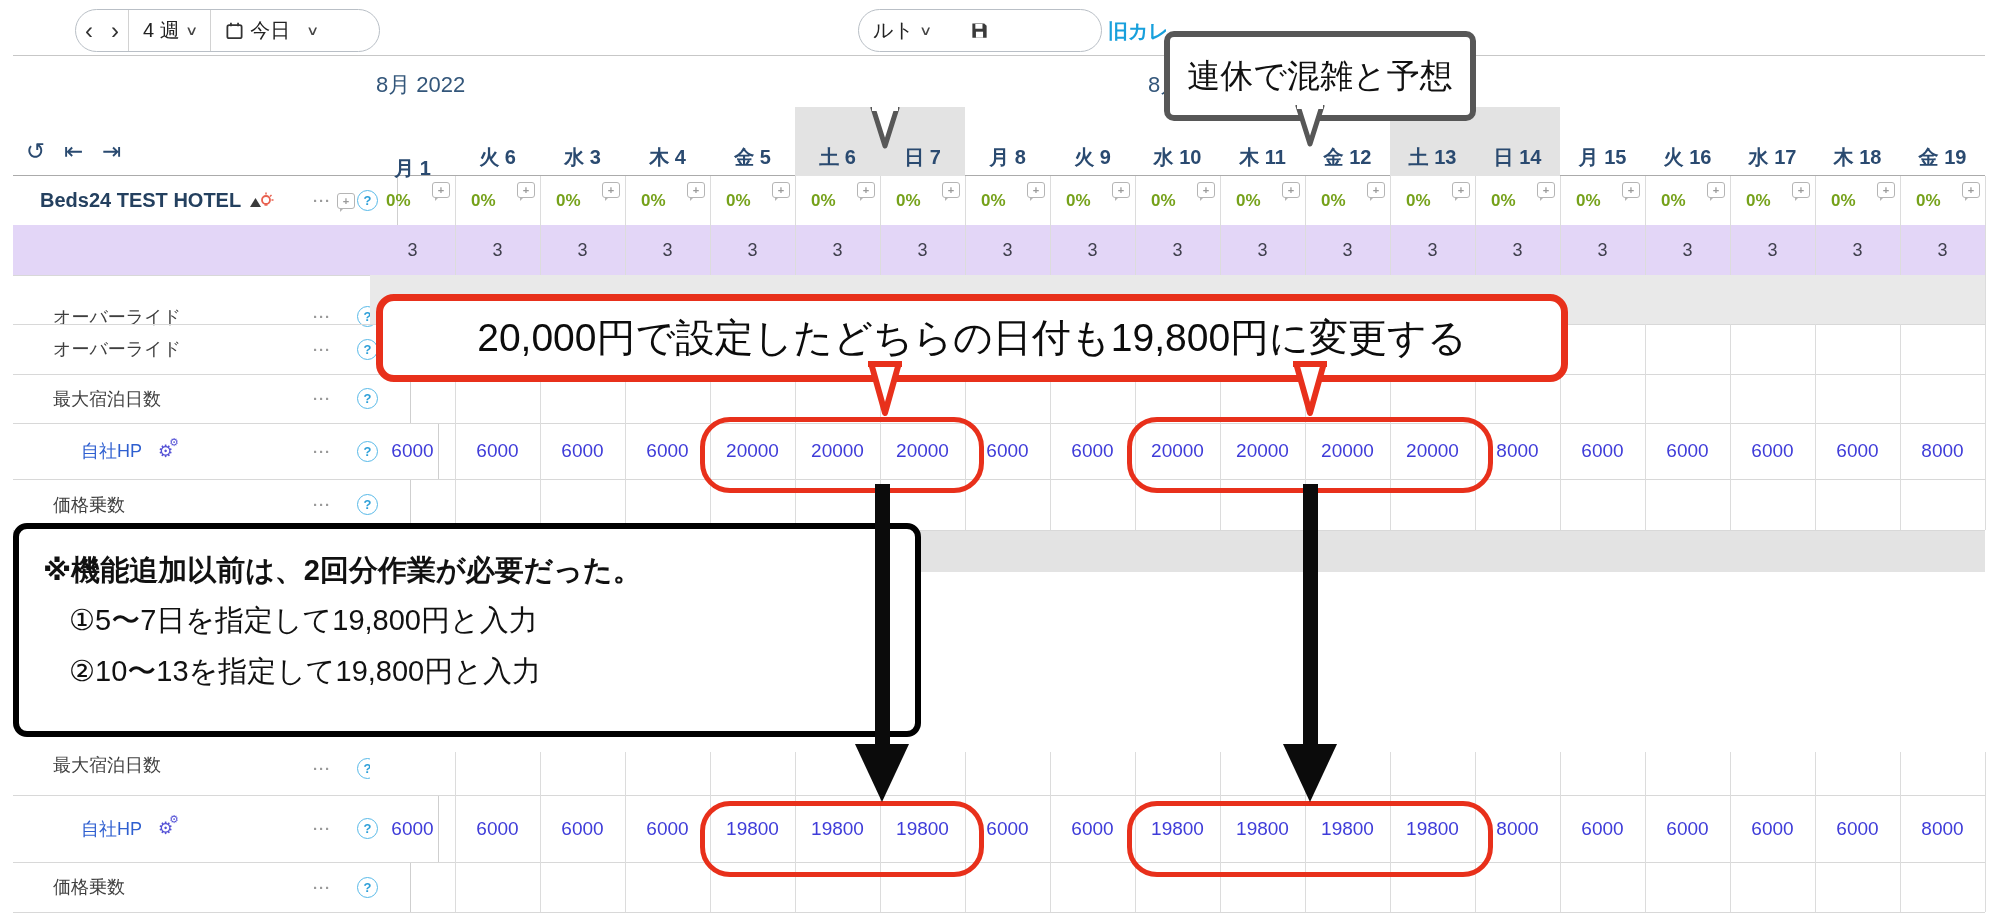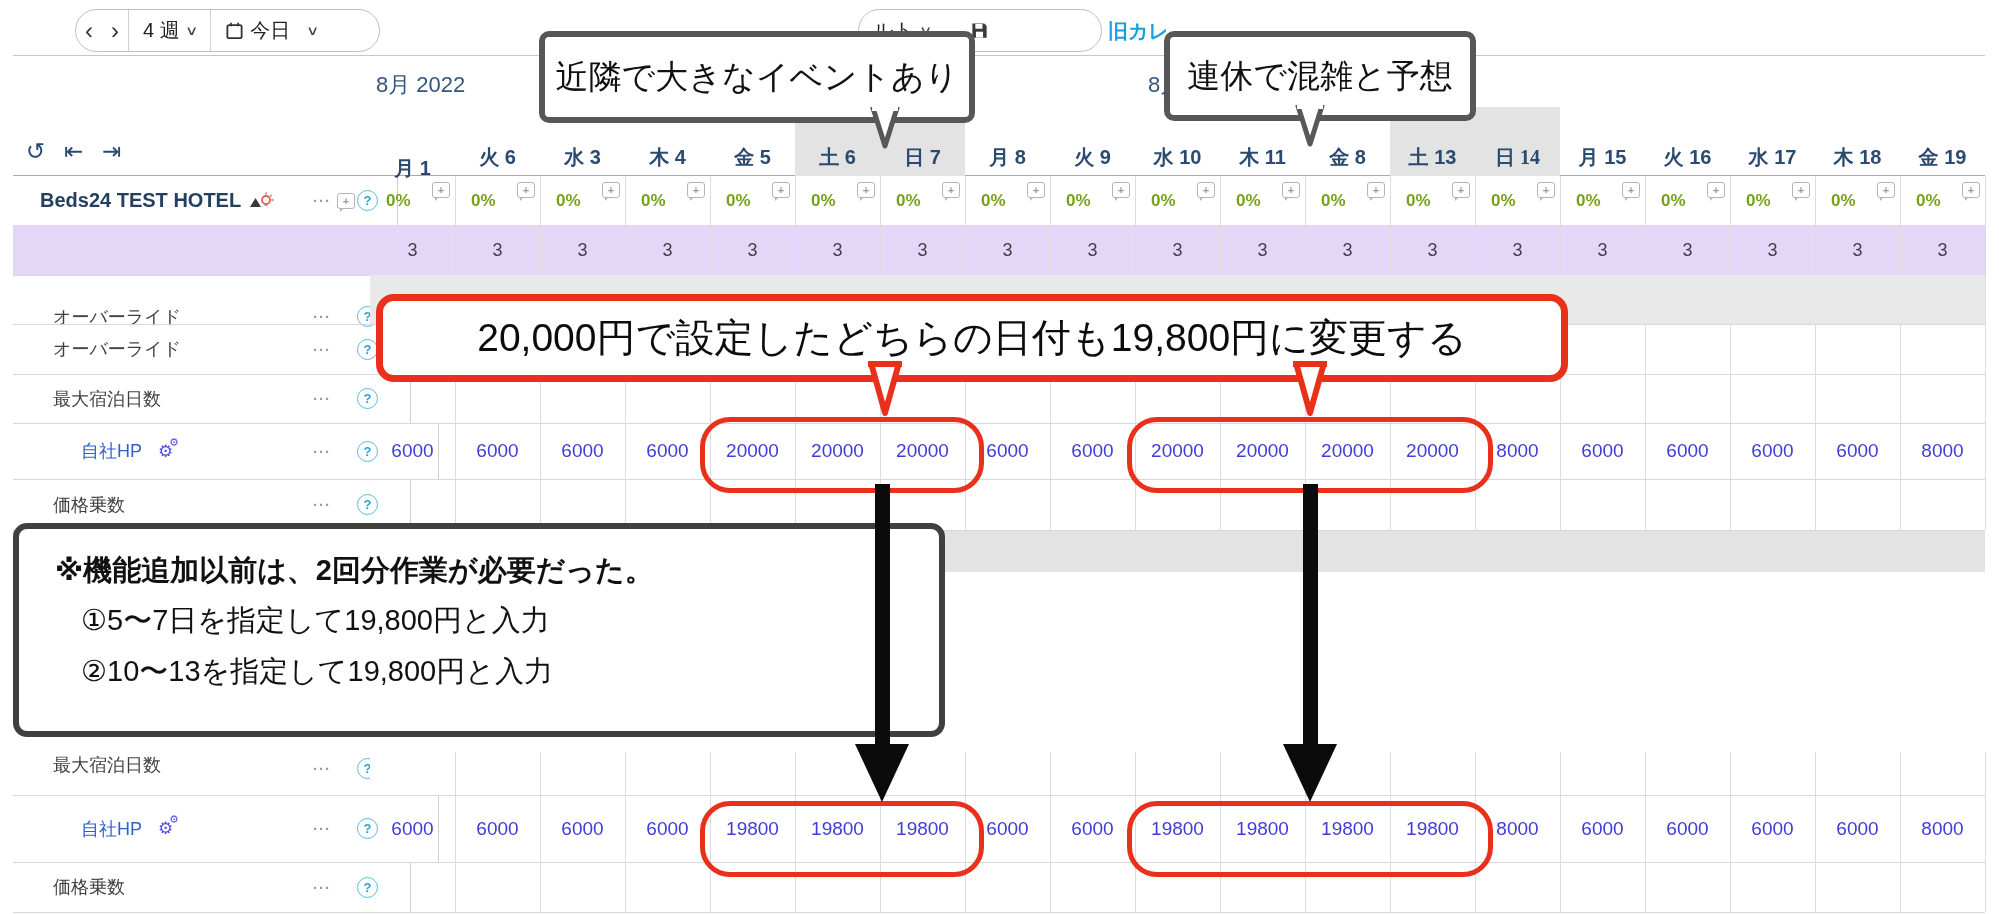--- a/index.html
+++ b/index.html
@@ -21,21 +21,21 @@
          display:flex;align-items:center;justify-content:center;font-size:33px;color:#111;
          z-index:9;white-space:nowrap;}
   .gtail{position:absolute;z-index:9;}
   
   .redbox{position:absolute;left:376px;top:294px;width:1178px;height:74px;background:#fff;
           border:7px solid #e8301b;border-radius:18px;display:flex;align-items:center;
           justify-content:center;font-size:39px;color:#0c0c0c;z-index:6;white-space:nowrap;}
   .rtail{position:absolute;z-index:6;}
   
   .notebox{position:absolute;left:13px;top:523px;width:848px;height:170px;background:#fff;
-           border:6px solid #404040;border-radius:14px;padding:16px 36px;z-index:7;}
+           border:6px solid #000000;border-radius:14px;padding:16px 24px;z-index:7;}
   .notebox .t1{font-size:29px;font-weight:bold;color:#111;line-height:50px;white-space:nowrap;}
   .notebox .t2{font-size:29px;color:#111;margin-left:26px;line-height:51px;white-space:nowrap;}
   
   .oval{position:absolute;border:5px solid #e8301b;border-radius:30px;z-index:5;}
   .shaft{position:absolute;width:15px;background:#0b0b0b;z-index:8;}
   .ahead{position:absolute;width:0;height:0;border-left:27px solid transparent;
          border-right:27px solid transparent;border-top:58px solid #0b0b0b;z-index:8;}
   
   .rowbg{position:absolute;left:13px;width:1972px;border-bottom:1px solid #d8d8d8;z-index:1;}
   .leftcell{position:absolute;left:0;top:0;width:357px;height:100%;border-right:1px solid #cfcfcf;
@@ -206,25 +206,25 @@
       <div class="dayhead" style="left: 625px; top: 141px;">木 4</div>
       <div class="dayhead" style="left: 710px; top: 141px;">金 5</div>
       <div class="wshade" style="left: 795px; top: 107px; width: 85px; height: 69px;"></div>
       <div class="dayhead" style="left: 795px; top: 141px;">土 6</div>
       <div class="wshade" style="left: 880px; top: 107px; width: 85px; height: 69px;"></div>
       <div class="dayhead" style="left: 880px; top: 141px;">日 7</div>
       <div class="dayhead" style="left: 965px; top: 141px;">月 8</div>
       <div class="dayhead" style="left: 1050px; top: 141px;">火 9</div>
       <div class="dayhead" style="left: 1135px; top: 141px;">水 10</div>
       <div class="dayhead" style="left: 1220px; top: 141px;">木 11</div>
-      <div class="dayhead" style="left: 1305px; top: 141px;">金 8</div>
+      <div class="dayhead" style="left: 1305px; top: 141px;">金 12</div>
       <div class="wshade" style="left: 1390px; top: 107px; width: 85px; height: 69px;"></div>
       <div class="dayhead" style="left: 1390px; top: 141px;">土 13</div>
       <div class="wshade" style="left: 1475px; top: 107px; width: 85px; height: 69px;"></div>
-      <div class="dayhead" style="left: 1475px; top: 141px; font-family: Liberation Serif, serif;">日 14</div>
+      <div class="dayhead" style="left: 1475px; top: 141px;">日 14</div>
       <div class="dayhead" style="left: 1560px; top: 141px;">月 15</div>
       <div class="dayhead" style="left: 1645px; top: 141px;">火 16</div>
       <div class="dayhead" style="left: 1730px; top: 141px;">水 17</div>
       <div class="dayhead" style="left: 1815px; top: 141px;">木 18</div>
       <div class="dayhead" style="left: 1900px; top: 141px;">金 19</div>
       <div class="rowbg" style="top: 176px; height: 49px;">
         <div class="cell" style="left: 357px;">
           <span class="occ">0%</span>
           <span class="bubble">+</span>
         </div>
@@ -625,21 +625,20 @@
     <div class="t1">※機能追加以前は、2回分作業が必要だった。</div>
     <div class="t2">①5〜7日を指定して19,800円と入力</div>
     <div class="t2">②10〜13を指定して19,800円と入力</div>
   </div>
 
   <div class="shaft" style="left:875px;top:484px;height:260px;"></div>
   <div class="ahead" style="left:855px;top:744px;"></div>
   <div class="shaft" style="left:1303px;top:484px;height:260px;"></div>
   <div class="ahead" style="left:1283px;top:744px;"></div>
 
-  <div class="gcall" style="left:539px;top:31px;width:424px;height:80px;">近隣で大きなイベントあり</div>
   <svg class="gtail" style="left:870px;top:107px;" width="30" height="44">
     <polygon points="3,1 27,1 15,39" fill="#fff" stroke="#575757" stroke-width="5" stroke-linejoin="round"></polygon>
     <rect x="2" y="0" width="26" height="4" fill="#fff"></rect>
   </svg>
   <div class="gcall" style="left:1164px;top:31px;width:300px;height:78px;">連休で混雑と予想</div>
   <svg class="gtail" style="left:1295px;top:105px;" width="30" height="44">
     <polygon points="3,1 27,1 15,39" fill="#fff" stroke="#575757" stroke-width="5" stroke-linejoin="round"></polygon>
     <rect x="2" y="0" width="26" height="4" fill="#fff"></rect>
   </svg>
 

